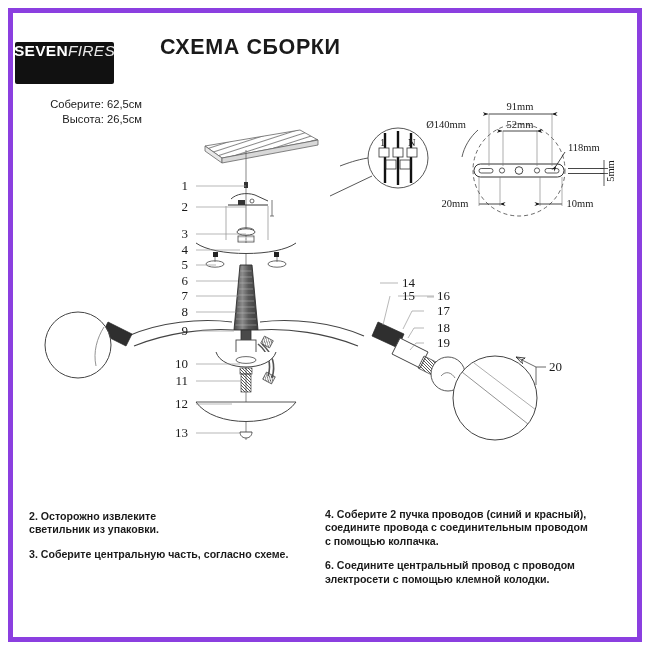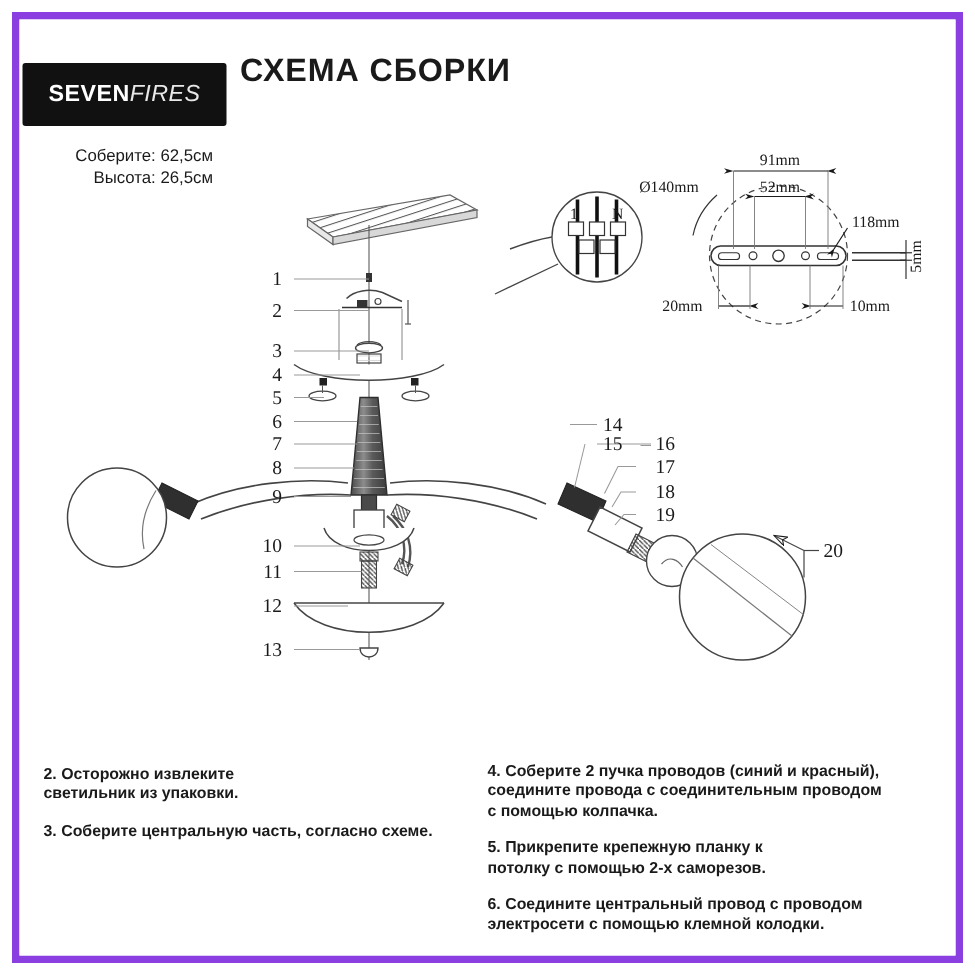--- a/index.html
+++ b/index.html
@@ -30,25 +30,25 @@
     width: 624px; height: 624px;
     box-sizing: border-box;
     border: 1px solid #ffffff;
     pointer-events: none;
   }
 
   
   .logo-box {
     position: absolute;
     left: 15px; top: 42px;
-    width: 136px; height: 42px;
+    width: 99px; height: 42px;
     background: #111111;
     border-radius: 2px;
     display: flex;
-    align-items: center;
+    align-items: flex-start;
     justify-content: center;
     letter-spacing: 0.2px;
   }
   .logo-seven {
     color: #ffffff;
     font-size: 15.5px;
     font-weight: bold;
     letter-spacing: 0.3px;
   }
   .logo-fires {
@@ -397,19 +397,17 @@
   <div class="instr-col left">
     <div class="instr-item">2. Осторожно извлеките
 светильник из упаковки.</div>
     <div class="instr-item">3. Соберите центральную часть, согласно схеме.</div>
   </div>
 
   <div class="instr-col right">
     <div class="instr-item">4. Соберите 2 пучка проводов (синий и красный),
 соедините провода с соединительным проводом
 с помощью колпачка.</div>
-    <div class="instr-item">5. Прикрепите крепежную планку к
-потолку с помощью 2-х саморезов.</div>
     <div class="instr-item">6. Соедините центральный провод с проводом
 электросети с помощью клемной колодки.</div>
   </div>
 
 </div>
 
 </body></html>

